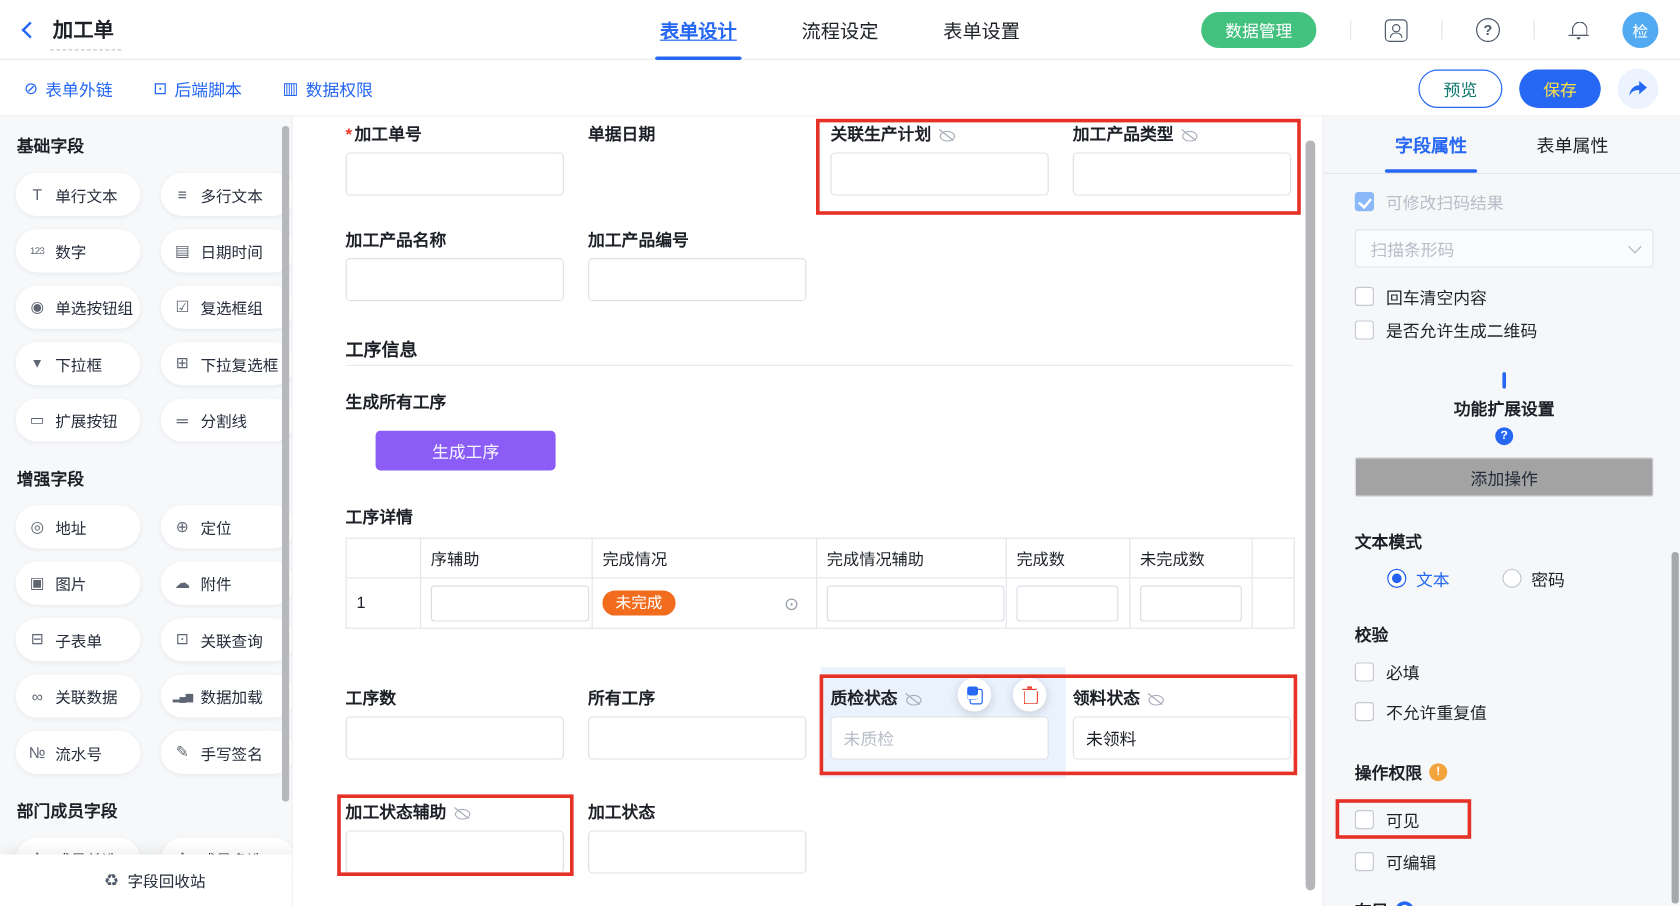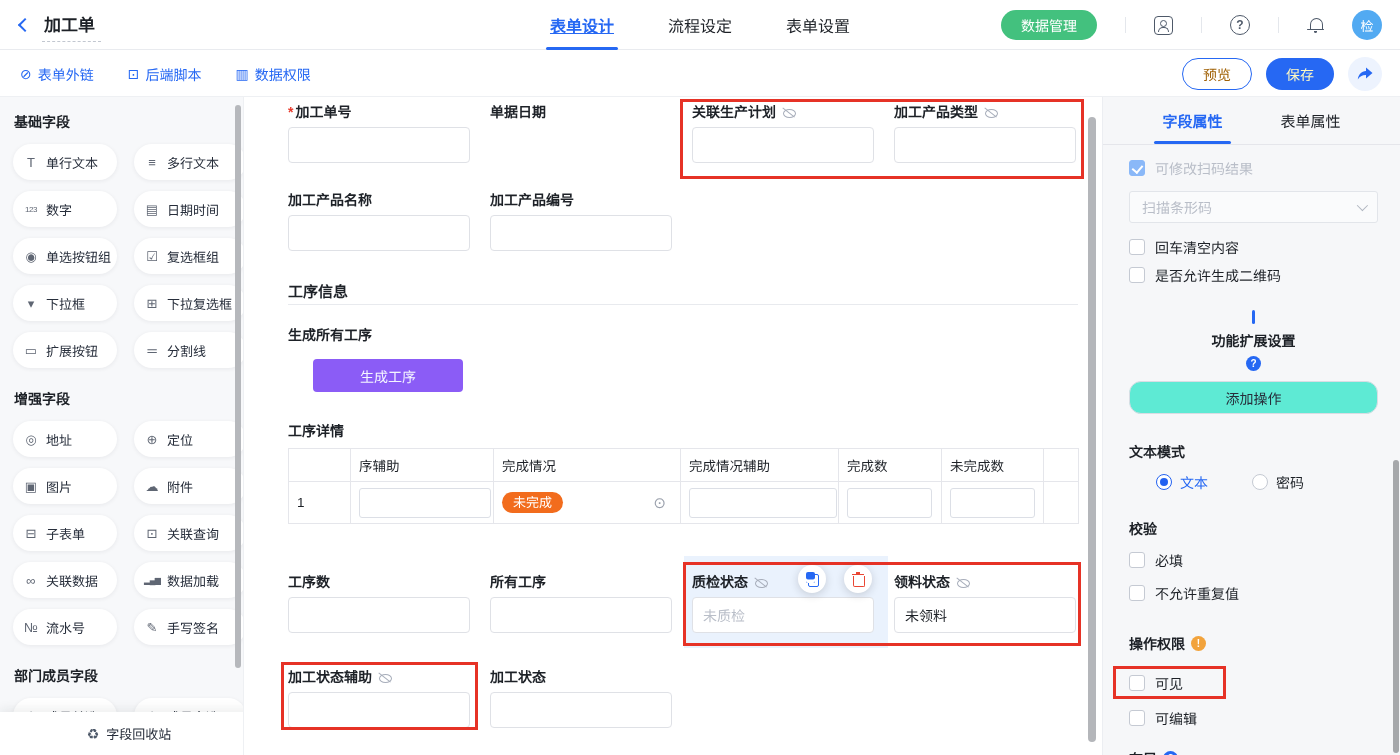--- a/index.html
+++ b/index.html
@@ -29,22 +29,22 @@
   .ic-bell::after { content:""; position:absolute; left:0; top:12px; width:17px; height:1.6px; background:#4e5969; border-radius:1px; }
   .ic-bell i { position:absolute; left:7px; top:14px; width:3px; height:2.4px; background:#4e5969; border-radius:0 0 2px 2px; }
   .avatar { width:30px; height:30px; border-radius:50%; background:#52aaf2; color:#fff; font-size:13px; display:flex; align-items:center; justify-content:center; cursor:pointer; }
 
   
   .toolbar { position:absolute; left:0; top:50px; width:1400px; height:47px; background:#fff; border-bottom:1px solid #eef0f3; z-index:19; }
   .toolbar-left { position:absolute; left:20px; top:0; height:47px; display:flex; align-items:center; gap:34px; }
   .tlink { display:flex; align-items:center; gap:6px; color:#2668f3; font-size:14px; cursor:pointer; }
   .tlink-ic { font-size:14px; color:#2668f3; }
   .toolbar-right { position:absolute; right:18px; top:0; height:47px; display:flex; align-items:center; gap:14px; }
-  .btn-outline { height:32px; padding:14px 20px; border-radius:16px; border:1px solid #2668f3; color:#a16207; background:#fff; font-size:14px; display:flex; align-items:center; cursor:pointer; }
-  .btn-primary { height:32px; padding:13px 20px; border-radius:16px; background:#2668f3; color:#fef9c3; font-size:14px; display:flex; align-items:center; cursor:pointer; }
+  .btn-outline { height:32px; padding:14px 20px; border-radius:16px; border:1px solid #2668f3; color:#0f766e; background:#fff; font-size:14px; display:flex; align-items:center; cursor:pointer; }
+  .btn-primary { height:32px; padding:13px 20px; border-radius:16px; background:#2668f3; color:#fde047; font-size:14px; display:flex; align-items:center; cursor:pointer; }
   .btn-share { width:34px; height:34px; border-radius:50%; background:#edf3fe; display:flex; align-items:center; justify-content:center; cursor:pointer; }
 
   
   .sidebar { position:absolute; left:0; top:97px; width:244px; height:658px; background:#f7f8fa; overflow:hidden; border-right:1px solid #eef0f3; }
   .side-sec-title { font-size:14px; font-weight:700; color:#1d2127; margin:20px 0 13px 14px; }
   .side-sec-title:first-child { margin-top:14px; }
   .pill-grid { display:grid; grid-template-columns:104px 112px; column-gap:17px; row-gap:11px; margin-left:13px; }
   .pill { height:36px; background:#fff; border-radius:18px; box-shadow:0 1px 4px rgba(31,35,41,.07); display:flex; align-items:center; gap:7px; padding:0 10px; font-size:13px; color:#272e3b; cursor:grab; white-space:nowrap; }
   .pill-ic { color:#5f6673; font-size:13px; width:16px; text-align:center; flex:none; }
   .pill-ic.tiny { font-size:8px; letter-spacing:-.5px; }
@@ -106,21 +106,21 @@
   .cb { width:16px; height:16px; border:1.5px solid #c5cad3; border-radius:3px; background:#fff; flex:none; position:relative; cursor:pointer; }
   .cb.checked-disabled { background:#8ab8f8; border-color:#8ab8f8; }
   .cb.checked-disabled::after { content:""; position:absolute; left:4px; top:1.5px; width:5px; height:8px; border-right:2px solid #fff; border-bottom:2px solid #fff; transform:rotate(40deg); }
   .lbl-disabled { color:#b9bec8; }
   .sel-box { height:32px; border:1px solid #e2e5ea; border-radius:3px; background:#fafbfc; display:flex; align-items:center; justify-content:space-between; padding:0 12px; font-size:14px; color:#b9bec8; cursor:pointer; }
   .chev-down { width:8px; height:8px; border-right:1.6px solid #b0b6c0; border-bottom:1.6px solid #b0b6c0; transform:rotate(45deg) translateY(-2px); }
   .rsec-title { font-size:14px; font-weight:700; color:#1d2127; display:flex; align-items:center; gap:6px; }
   .blue-bar { width:3px; height:14px; background:#2668f3; border-radius:2px; }
   .q-circle { width:15px; height:15px; border-radius:50%; background:#2668f3; color:#fff; font-size:10px; font-weight:700; display:flex; align-items:center; justify-content:center; cursor:pointer; }
   .w-circle { width:15px; height:15px; border-radius:50%; background:#f2a33c; color:#fff; font-size:10px; font-weight:700; display:flex; align-items:center; justify-content:center; }
-  .btn-add { height:33px; border:1px solid #d9dde4; border-radius:12px; background:#5eead4; display:flex; align-items:center; justify-content:center; font-size:14px; color:#272e3b; cursor:pointer; }
+  .btn-add { height:33px; border:1px solid #d9dde4; border-radius:2px; background:#a3a3a3; display:flex; align-items:center; justify-content:center; font-size:14px; color:#272e3b; cursor:pointer; }
   .radio-row { display:flex; align-items:center; gap:44px; margin-left:27px; }
   .rd-item { display:flex; align-items:center; gap:8px; font-size:14px; cursor:pointer; }
   .rd { width:16px; height:16px; border-radius:50%; border:1.5px solid #c5cad3; background:#fff; position:relative; flex:none; }
   .rd.on { border-color:#2362f1; }
   .rd.on::after { content:""; position:absolute; left:2.5px; top:2.5px; width:8px; height:8px; border-radius:50%; background:#2362f1; }
   .rd-item.on-lbl { color:#2668f3; }
   .width-row { display:flex; align-items:center; gap:8px; font-size:13.5px; color:#272e3b; }
   .width-sel { width:110px; height:31px; border:1px solid #d9dde4; border-radius:3px; background:#fff; display:flex; align-items:center; justify-content:space-between; padding:0 11px; font-size:13px; color:#1d2127; cursor:pointer; }
   .visible-row { position:relative; }
   .visible-ann { position:absolute; left:-16px; top:-7px; width:113px; height:33px; border:3px solid #e63226; pointer-events:none; }

